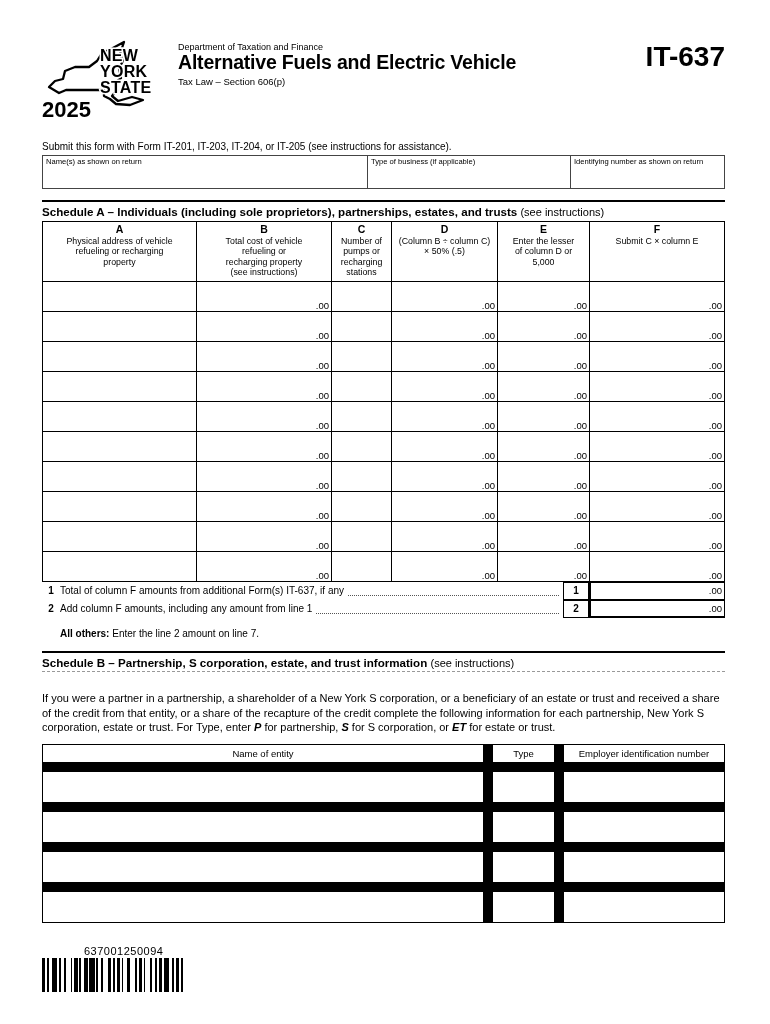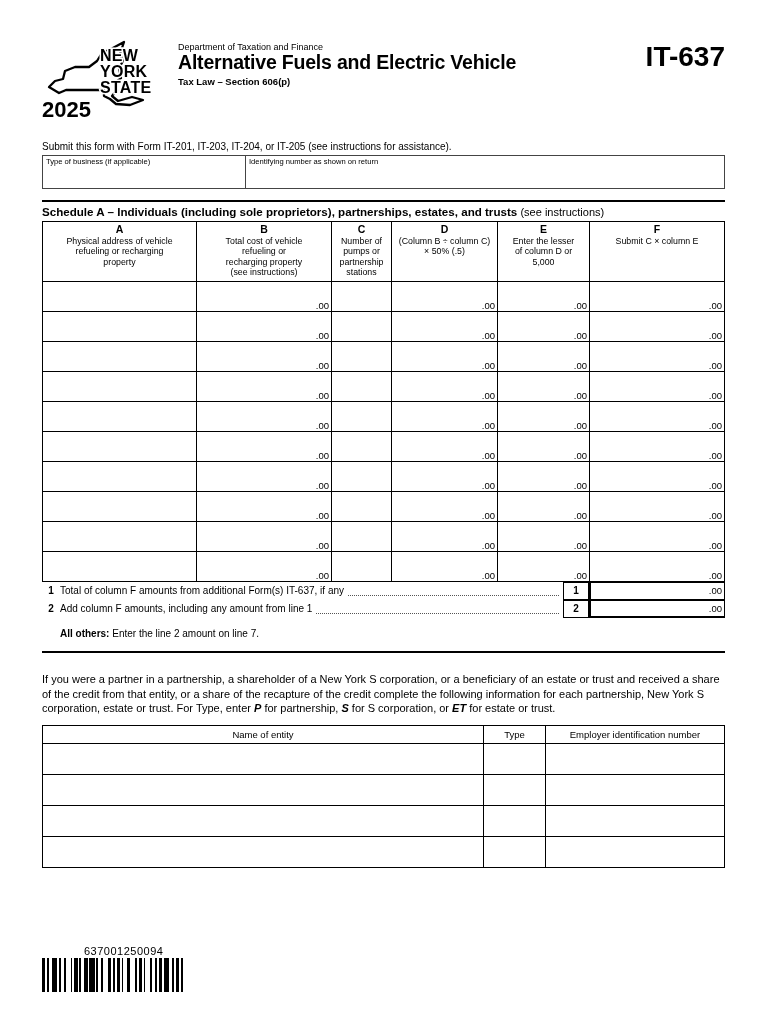--- a/index.html
+++ b/index.html
@@ -11,21 +11,21 @@
   
   .header{display:flex;align-items:flex-start}
   .logo{width:136px;height:90px;flex:none}
   .logo text{font-family:"Liberation Sans",sans-serif;font-weight:bold;fill:#000;
              stroke:#fff;stroke-width:3px;paint-order:stroke}
   .lg{font-size:16px;letter-spacing:.3px}
   .yr{font-size:22px}
   .htitles{flex:1}
   .dept{font-size:9px;padding-top:4px}
   .title{font-size:19.5px;font-weight:bold;line-height:1.1;letter-spacing:-.2px}
-  .taxlaw{font-size:9.5px;font-weight:bold;margin-top:3px}
+  .taxlaw{font-size:9.5px;font-weight:normal;margin-top:3px}
   .formnum{font-size:28px;font-weight:bold;margin-top:3px}
 
   .submit{font-size:10px;margin-top:13px}
 
   
   .identity{display:flex;border:1px solid #444;margin-top:3px;height:34px}
   .id-cell{border-right:1px solid #444;padding:1px 3px;font-size:7.6px;line-height:1.2}
   .id-cell:last-child{border-right:none}
   .w0{width:325px}.w1{width:203px}.w2{flex:1}
 
@@ -52,21 +52,21 @@
         text-align:center;line-height:16px;background:#fff}
   .abox{width:136px;border:1px solid #000;border-left-width:2px;text-align:right;
         padding-right:2px;font-size:9.5px;line-height:16px;background:#fff}
   .abox.dbl{border-bottom-width:2.5px}
 
   .notes{margin:9px 0 0 18px;font-size:10px;line-height:1.32}
 
   .para{font-size:11px;line-height:1.34;margin-top:19px}
 
   
-  .gridB{display:grid;grid-template-columns:440px 61px auto;gap:1px;background:#000;
+  .gridB{display:grid;grid-template-columns:440px 61px auto;gap:10px;background:#000;
          border:1.5px solid #000;margin-top:9px}
   .gB-h{background:#fff;text-align:center;font-size:9.5px;padding:3px 1px}
   .gB-cell{background:#fff;height:30px}
 
   
   .footer{position:absolute;left:42px;bottom:32px}
   .bc-num{font-size:11px;margin-left:42px;letter-spacing:.5px}
   .bars{display:flex;height:34px;margin-top:1px}
   .bars div{height:100%}
   .bar{background:#000}.gap{background:#fff}
@@ -88,20 +88,21 @@
       <div class="dept">Department of Taxation and Finance</div>
       <div class="title">Alternative Fuels and Electric Vehicle</div>
       <div class="taxlaw">Tax Law – Section 606(p)</div>
     </div>
     <div class="formnum">IT-637</div>
   </div>
 
   <div class="submit"><span>Submit this form with Form IT-201, IT-203, IT-204, or IT-205 </span><span class="i">(see instructions for assistance).</span></div>
 
   <div class="identity" id="identity">
+      <div class="id-cell w0"><span>Name(s) as shown on return</span></div>
       <div class="id-cell w1"><span>Type of business </span><span class="i">(if applicable)</span></div>
       <div class="id-cell w2"><span>Identifying number as shown on return</span></div>
     </div>
 
   <div class="rule"></div>
   <div class="sched-head"><span>Schedule A – Individuals (including sole proprietors), partnerships, estates, and trusts </span><span class="i">(see instructions)</span></div>
 
   <div class="gridA" id="gridA">
       <div class="gA-h">
         <span class="letter">A</span>
@@ -113,21 +114,21 @@
         <span class="letter">B</span>
         <div>Total cost of vehicle</div>
         <div>refueling or</div>
         <div>recharging property</div>
         <div class="i">(see instructions)</div>
       </div>
       <div class="gA-h">
         <span class="letter">C</span>
         <div>Number of</div>
         <div>pumps or</div>
-        <div>partnership</div>
+        <div>recharging</div>
         <div>stations</div>
       </div>
       <div class="gA-h">
         <span class="letter">D</span>
         <div>(Column B ÷ column C)</div>
         <div>× 50% (.5)</div>
       </div>
       <div class="gA-h">
         <span class="letter">E</span>
         <div>Enter the lesser</div>
@@ -295,20 +296,21 @@
         <div class="nbox">2</div>
         <div class="abox dbl">.00</div>
       </div>
     </div>
 
   <div class="notes" id="schA-notes">
       <div><span class="b">All others:</span><span> Enter the line 2 amount on line 7.</span></div>
     </div>
 
   <div class="rule"></div>
+  <div class="sched-head dash-under"><span>Schedule B – Partnership, S corporation, estate, and trust information </span><span class="i">(see instructions)</span></div>
 
   <div class="para" id="schB-para"><span>If you were a partner in a partnership, a shareholder of a New York S corporation, or a beneficiary of an estate or trust and received a share of the credit from that entity, or a share of the recapture of the credit complete the following information for each partnership, New York S corporation, estate or trust. For </span><span class="i">Type</span><span>, enter </span><span class="bi">P</span><span> for partnership, </span><span class="bi">S</span><span> for S corporation, or </span><span class="bi">ET</span><span> for estate or trust.</span></div>
 
   <div class="gridB" id="gridB">
       <div class="gB-h">Name of entity</div>
       <div class="gB-h">Type</div>
       <div class="gB-h">Employer identification number</div>
       <div class="gB-cell"></div>
       <div class="gB-cell"></div>
       <div class="gB-cell"></div>

